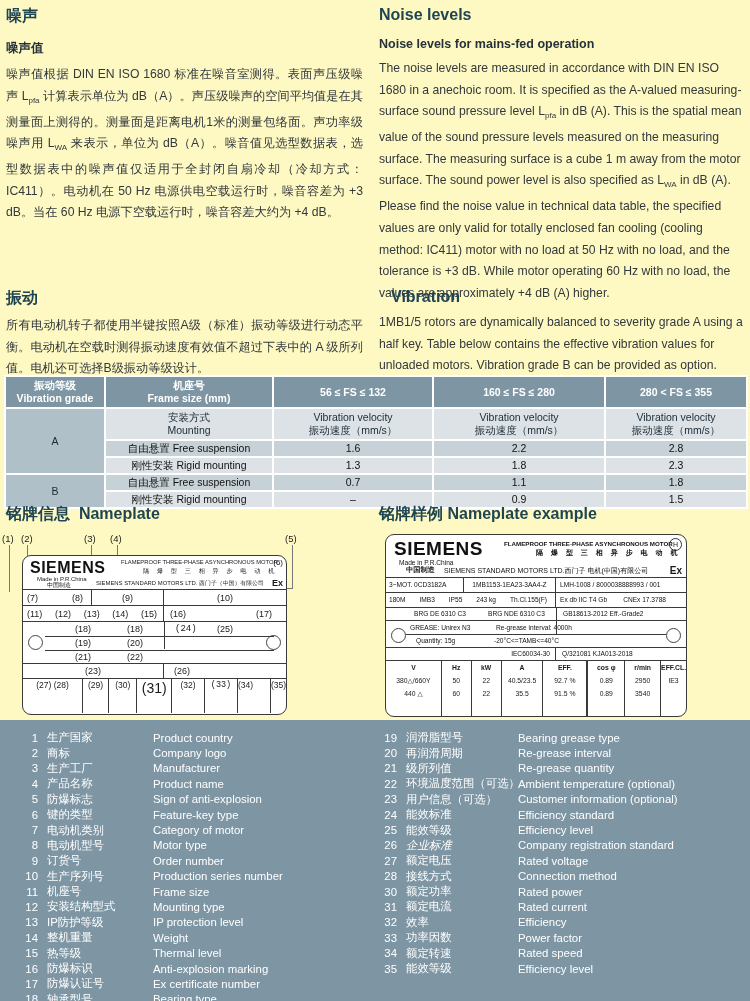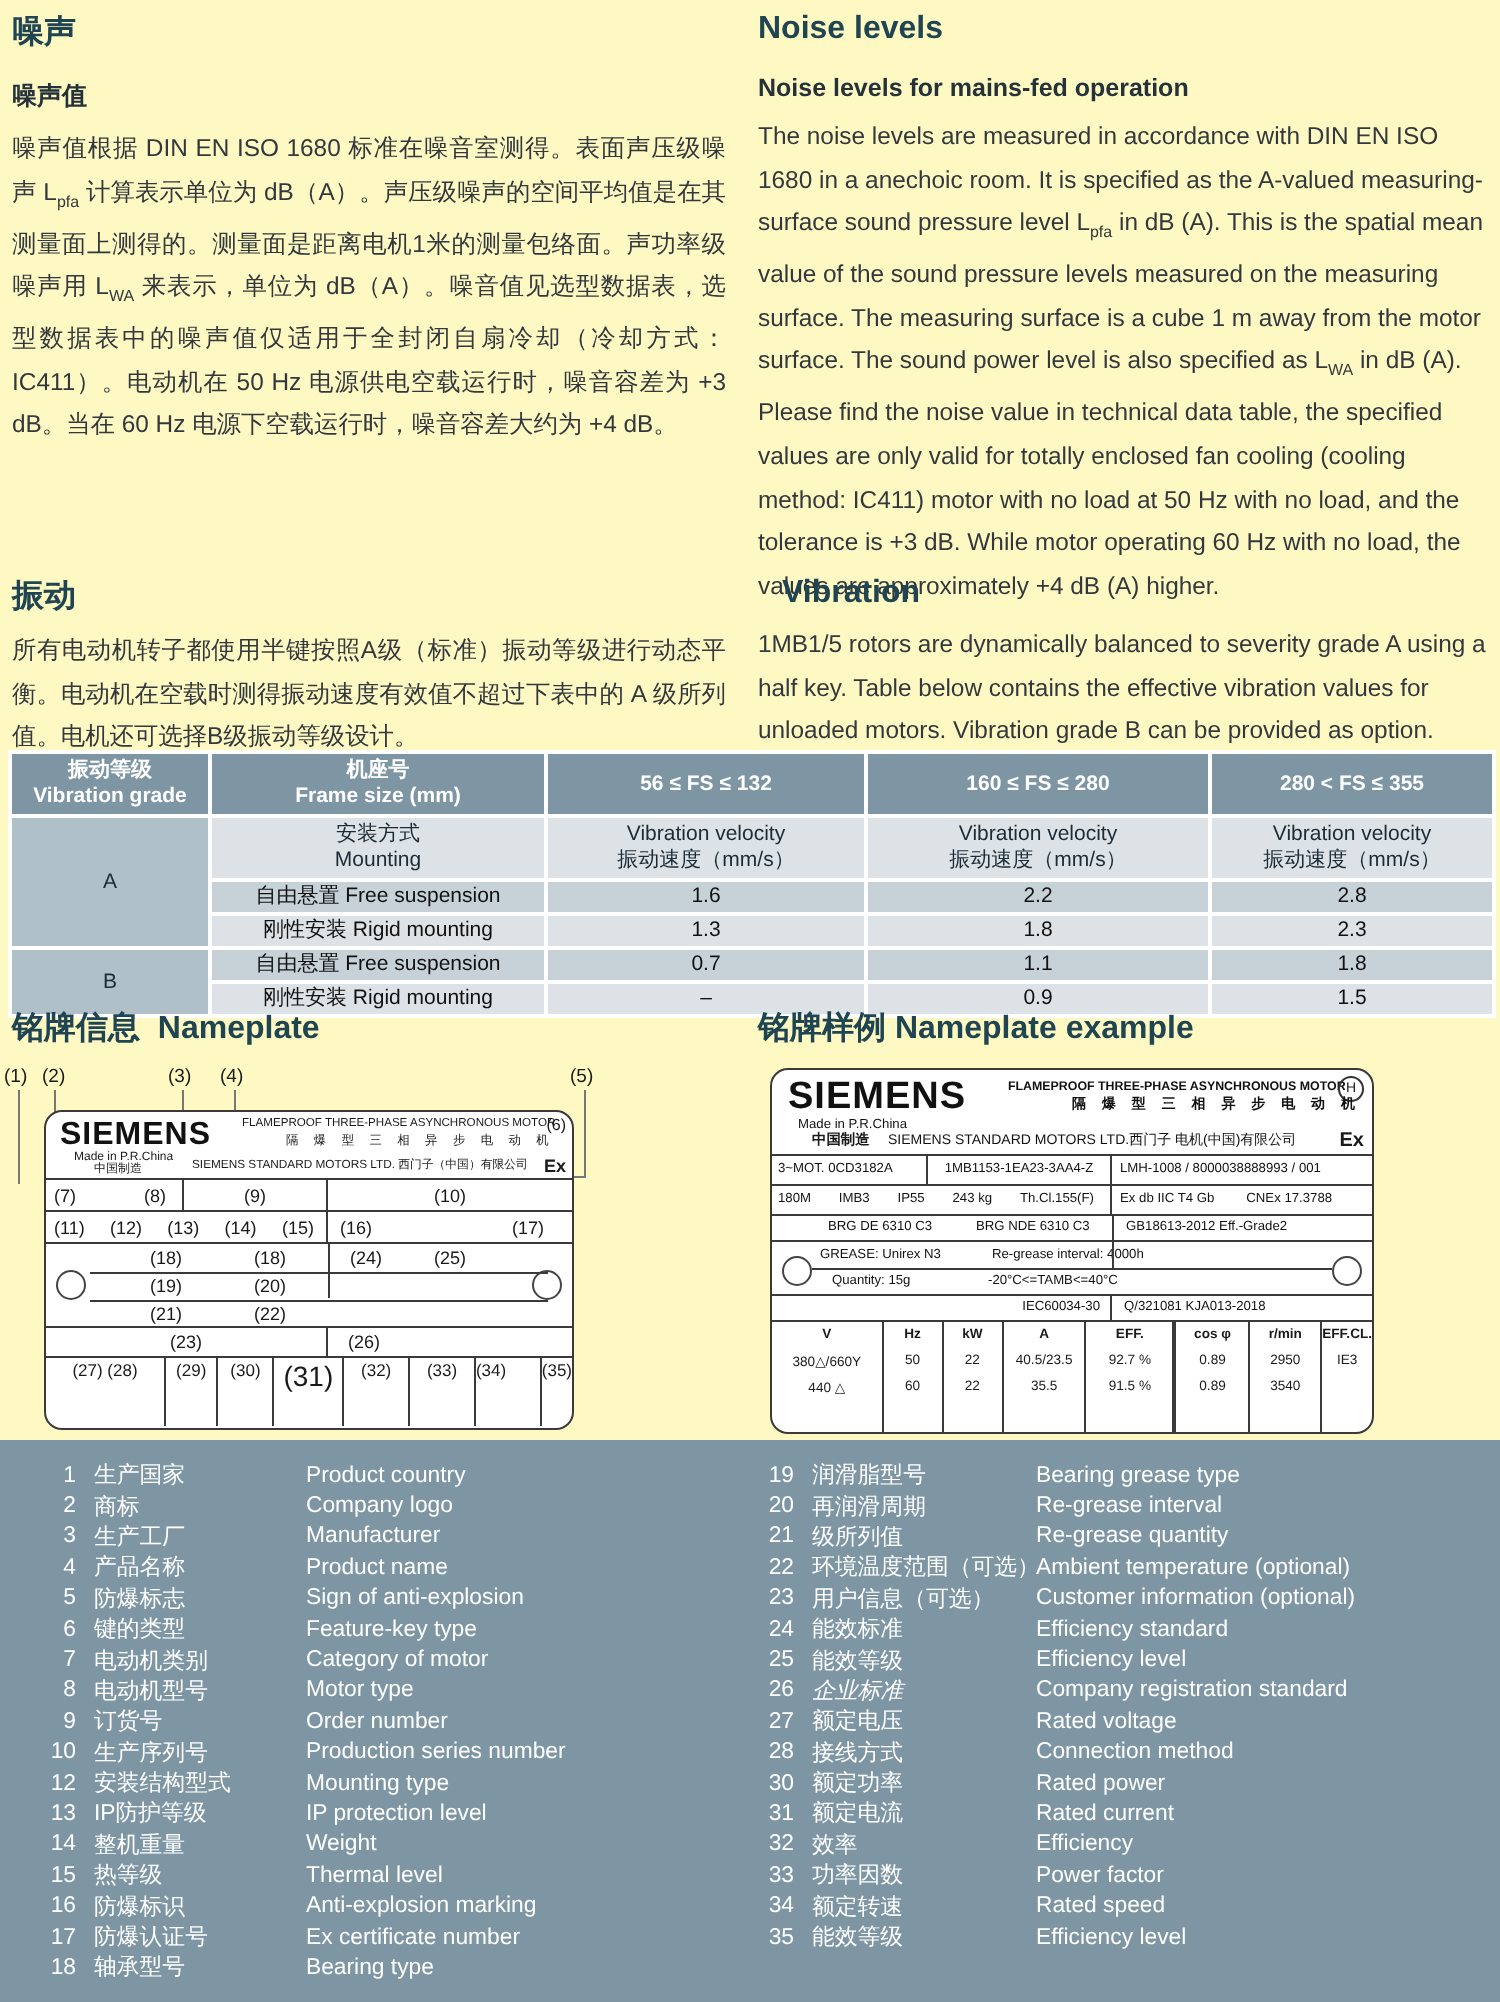--- a/index.html
+++ b/index.html
@@ -209,21 +209,21 @@
             <span class="lab">(17)</span>
         </div>
       </div>
 
       <div class="row" style="height:42px;display:block;">
         <div class="circ" style="left:5px;top:13px;width:13px;height:13px;"></div>
         <div class="circ" style="right:5px;top:13px;width:13px;height:13px;"></div>
         <div class="abs" style="left:141px;top:0;width:1px;height:27px;background:#3a3a3a;"></div>
         <span class="lab abs" style="left:52px;top:2px;">(18)</span>
         <span class="lab abs" style="left:104px;top:2px;">(18)</span>
-        <span class="lab abs" style="left:152px;top:2px;">(24)</span>
+        <span class="lab abs" style="left:152px;top:2px;font-family:Liberation Mono, monospace;">(24)</span>
         <span class="lab abs" style="left:194px;top:2px;">(25)</span>
         <div class="abs" style="left:22px;right:12px;top:14px;height:1px;background:#3a3a3a;"></div>
         <span class="lab abs" style="left:52px;top:16px;">(19)</span>
         <span class="lab abs" style="left:104px;top:16px;">(20)</span>
         <div class="abs" style="left:22px;right:12px;top:28px;height:1px;background:#3a3a3a;"></div>
         <span class="lab abs" style="left:52px;top:30px;">(21)</span>
         <span class="lab abs" style="left:104px;top:30px;">(22)</span>
       </div>
 
       <div class="row" style="height:15px;">
@@ -245,21 +245,21 @@
         <div class="cell" style="width:29px;align-items:flex-start;justify-content:center;padding-top:1px;">
             <span class="lab" style="font-size:8.5px;">(30)</span>
           </div>
         <div class="cell" style="width:36px;align-items:flex-start;justify-content:center;padding-top:1px;">
             <span class="lab" style="font-size:14px;text-align:right;">(31)</span>
           </div>
         <div class="cell" style="width:34px;align-items:flex-start;justify-content:center;padding-top:1px;">
             <span class="lab" style="font-size:8.5px;">(32)</span>
           </div>
         <div class="cell" style="width:34px;align-items:flex-start;justify-content:center;padding-top:1px;">
-            <span class="lab" style="font-size:8.5px;">(33)</span>
+            <span class="lab" style="font-size:8.5px;font-family:Liberation Mono, monospace;">(33)</span>
           </div>
         <div class="cell" style="width:34px;align-items:flex-start;justify-content:flex-start;padding-top:1px;">
             <span class="lab" style="font-size:8.5px;">(34)</span>
           </div>
         <div class="cell" style="flex:1;align-items:flex-start;justify-content:center;padding-top:1px;">
             <span class="lab" style="font-size:8.5px;">(35)</span>
           </div>
       </div>
     </div>
   </div>
@@ -430,20 +430,25 @@
           <span class="lzh">订货号</span>
           <span class="len">Order number</span>
         </div>
 
         <div class="lrow">
           <span class="lnum">10</span>
           <span class="lzh">生产序列号</span>
           <span class="len">Production series number</span>
         </div>
 
+        <div class="lrow">
+          <span class="lnum">11</span>
+          <span class="lzh">机座号</span>
+          <span class="len">Frame size</span>
+        </div>
 
         <div class="lrow">
           <span class="lnum">12</span>
           <span class="lzh">安装结构型式</span>
           <span class="len">Mounting type</span>
         </div>
 
         <div class="lrow">
           <span class="lnum">13</span>
           <span class="lzh">IP防护等级</span>

